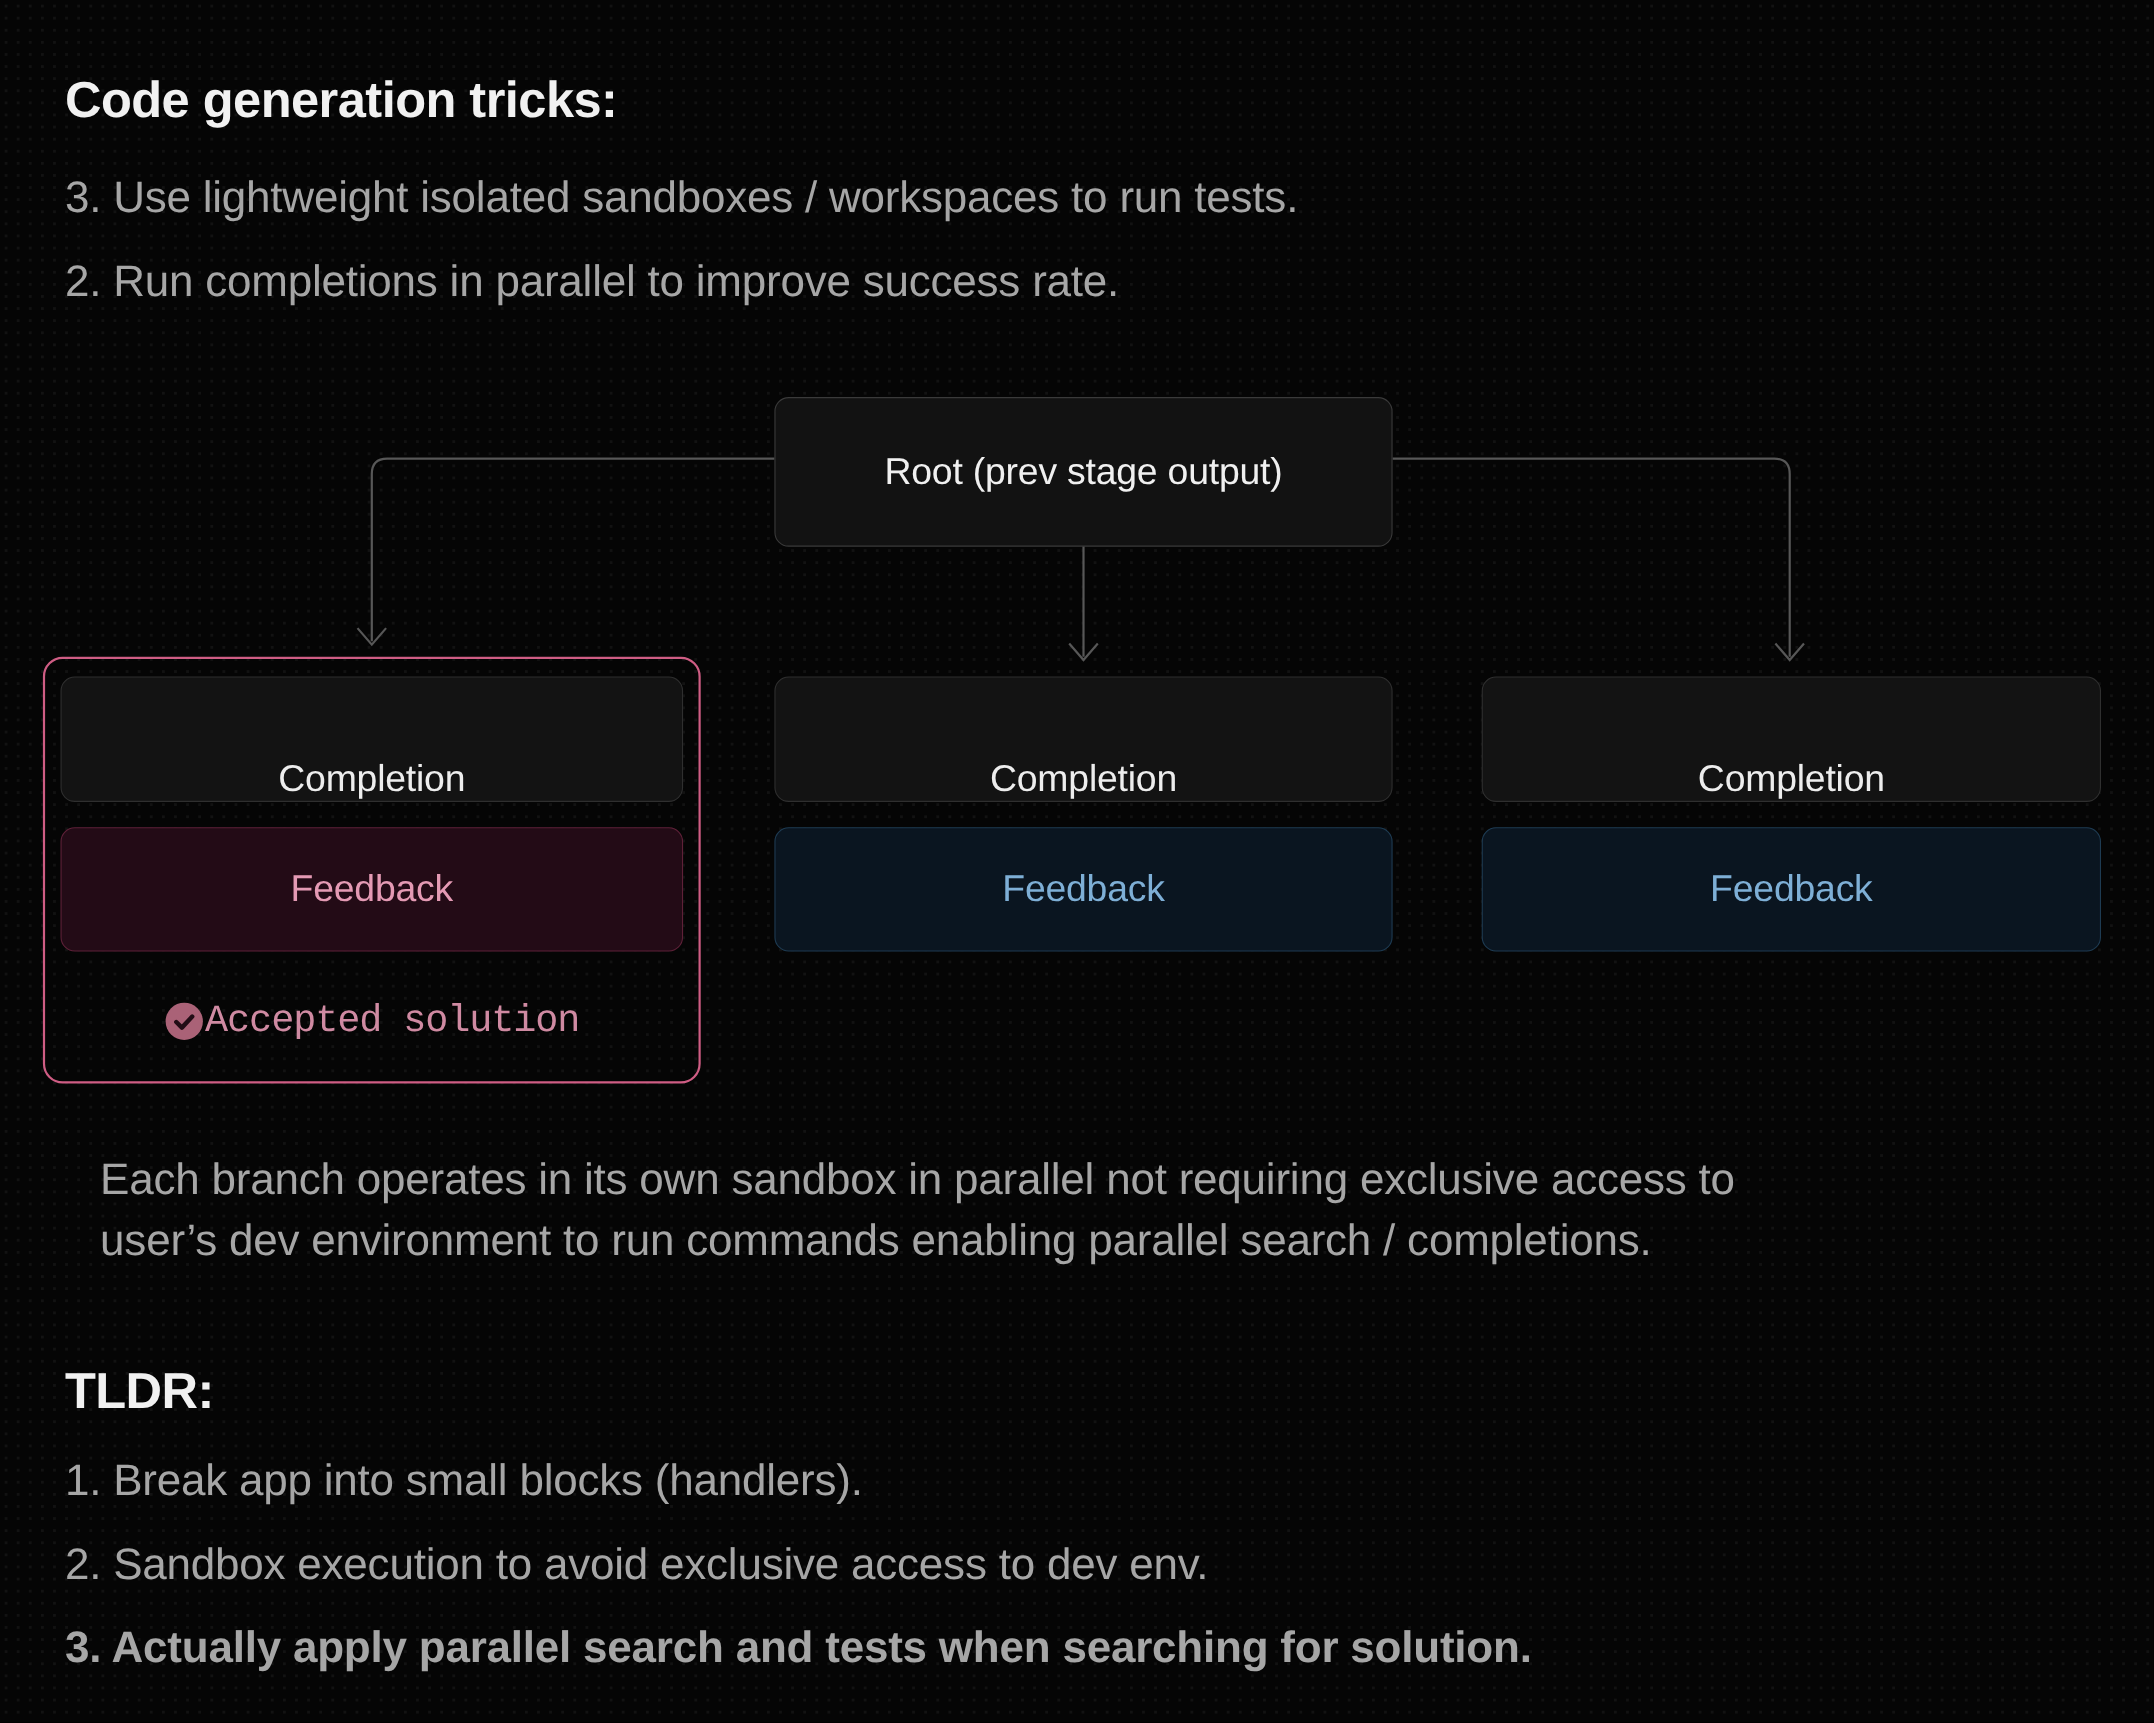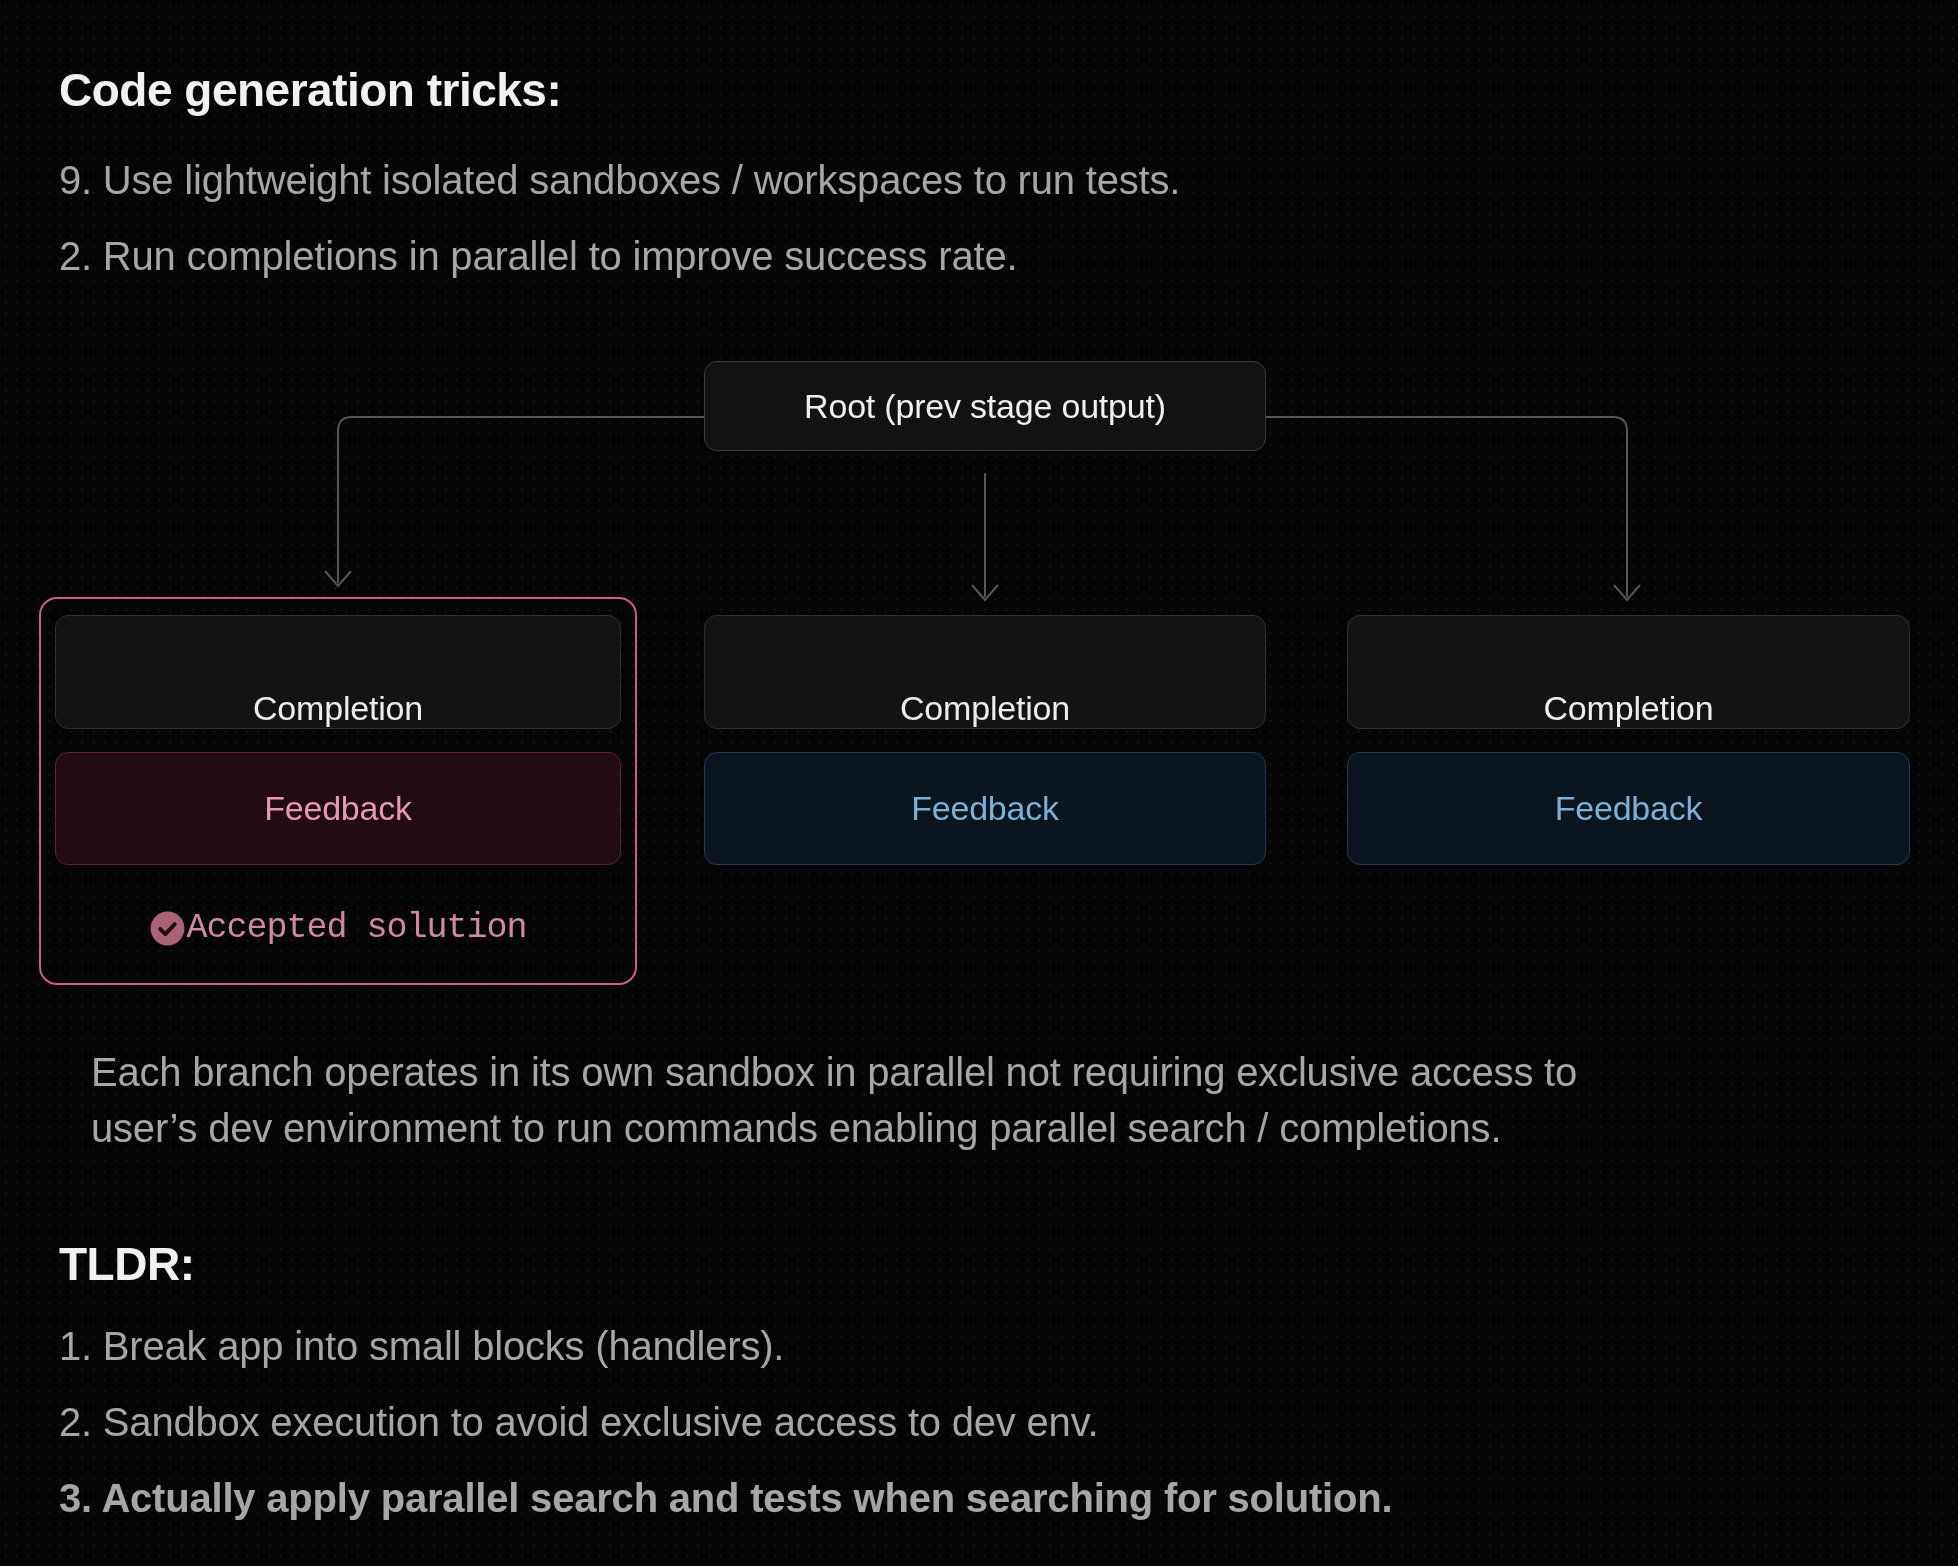--- a/index.html
+++ b/index.html
@@ -49,33 +49,33 @@
     font-family:"Liberation Mono","DejaVu Sans Mono",monospace;
     color:#cf8aa2;font-size:35px;letter-spacing:-1px;
   }
 </style>
 </head>
 <body>
 
 <div class="page">
 
   <div class="abs h1" style="left:59px;top:62px;">Code generation tricks:</div>
-  <div class="abs gray-line" style="left:59px;top:156px;">9. Use lightweight isolated sandboxes / workspaces to run tests.</div>
+  <div class="abs gray-line" style="left:59px;top:156px;">3. Use lightweight isolated sandboxes / workspaces to run tests.</div>
   <div class="abs gray-line" style="left:59px;top:232px;text-align:right;">2. Run completions in parallel to improve success rate.</div>
 
   <svg class="connectors" width="1958" height="1566" viewBox="0 0 1958 1566">
     <path d="M704 417 H352 Q338 417 338 431 V583"></path>
     <path d="M325 571 L338 586 L351 571"></path>
     <path d="M985 473 V597"></path>
     <path d="M972 585 L985 600 L998 585"></path>
     <path d="M1266 417 H1613 Q1627 417 1627 431 V597"></path>
     <path d="M1614 585 L1627 600 L1640 585"></path>
   </svg>
 
-  <div class="node node-root" style="left:704px;top:361px;width:562px;height:90px;">
+  <div class="node node-root" style="left:704px;top:361px;width:562px;height:136px;">
     <span>Root (prev stage output)</span>
   </div>
 
   <div class="winner" style="left:39px;top:597px;width:598px;height:388px;"></div>
 
   <div class="node node-dark" style="left:55px;top:615px;width:566px;height:114px;">
     <span>Completion</span>
   </div>
   <div class="node fb-rose" style="left:55px;top:752px;width:566px;height:113px;">
     <span>Feedback</span>

